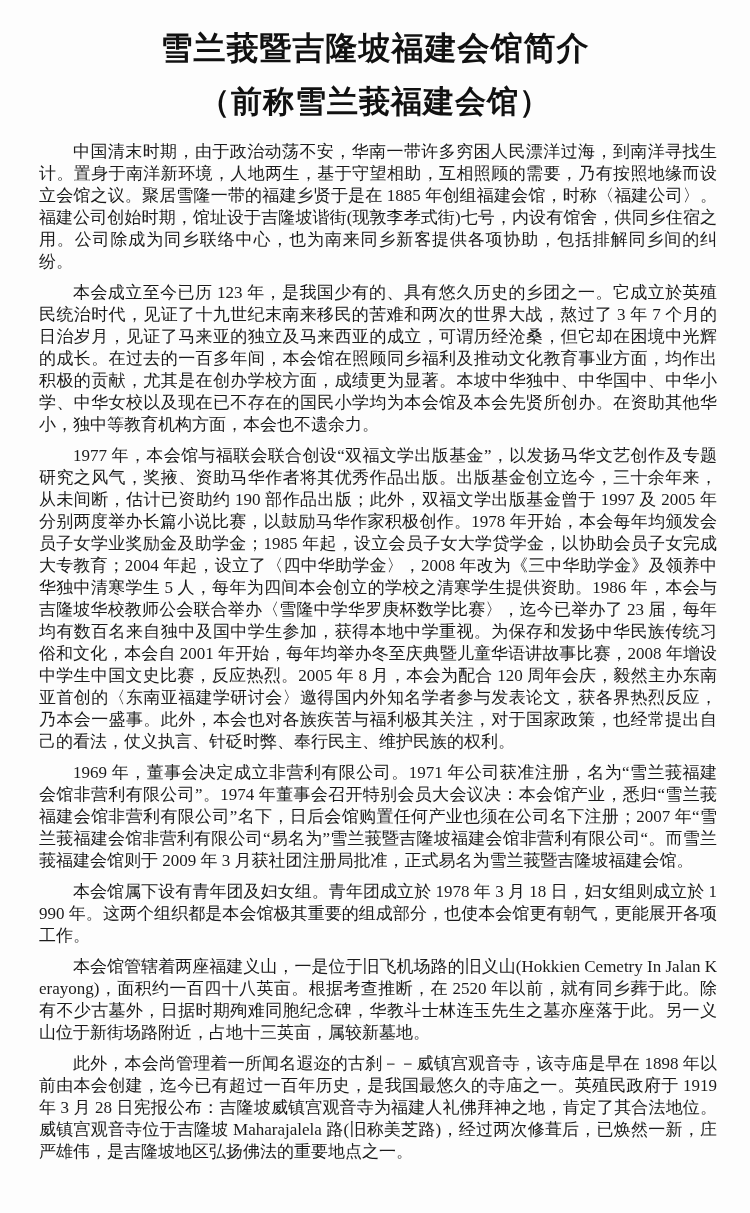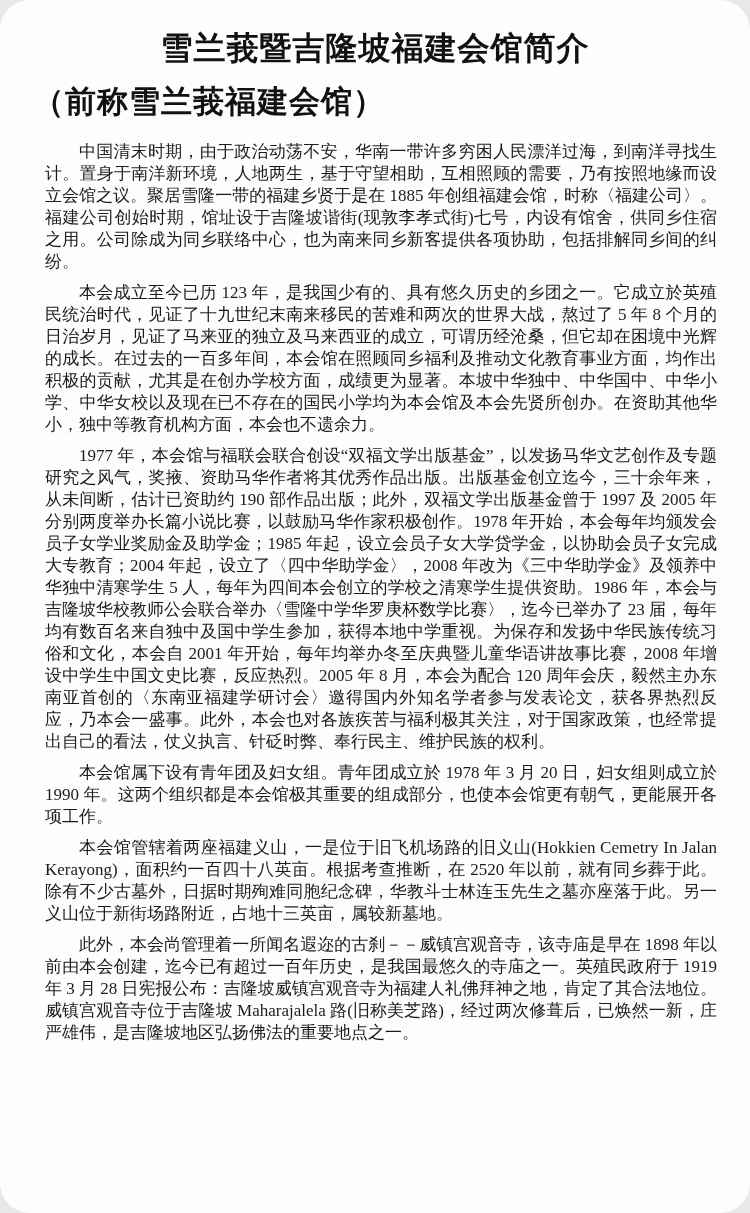--- a/index.html
+++ b/index.html
@@ -11,65 +11,65 @@
   .page {
     position: relative;
     width: 750px;
     height: 1213px;
     margin: 0 auto;
     background: #fdfdfd;
     color: #1b1b1b;
     box-sizing: border-box;
     padding: 30px 33px 18px 33px;
     overflow: hidden;
-    border-radius: 30px;
   }
   .doc-title {
     font-family: "Liberation Sans", sans-serif;
     font-weight: 700;
     font-size: 32px;
     line-height: 37px;
     text-align: center;
     margin: 0;
     letter-spacing: 1px;
     color: #111;
   }
   .doc-subtitle {
     font-family: "Liberation Sans", sans-serif;
     font-weight: 700;
     font-size: 31px;
     line-height: 36px;
-    text-align: left;
+    text-align: center;
     margin: 17px 0 0 0;
     letter-spacing: 1px;
     color: #111;
   }
   .doc-body {
     margin-top: 21px;
     font-size: 17px;
     line-height: 22px;
     text-align: justify;
     text-justify: inter-ideograph;
   }
   .doc-body p {
-    margin: 0 0 0 12px;
+    margin: 0 0 0 6px;
     text-indent: 2em;
     word-break: break-all;
   }
   .doc-body p + p {
     margin-top: 9px;
   }
 </style>
 </head>
 <body>
 
 <div class="page">
   <h1 class="doc-title">雪兰莪暨吉隆坡福建会馆简介</h1>
   <h2 class="doc-subtitle">（前称雪兰莪福建会馆）</h2>
   <div class="doc-body">
     <p>中国清末时期，由于政治动荡不安，华南一带许多穷困人民漂洋过海，到南洋寻找生计。置身于南洋新环境，人地两生，基于守望相助，互相照顾的需要，乃有按照地缘而设立会馆之议。聚居雪隆一带的福建乡贤于是在 1885 年创组福建会馆，时称〈福建公司〉。福建公司创始时期，馆址设于吉隆坡谐街(现敦李孝式街)七号，内设有馆舍，供同乡住宿之用。公司除成为同乡联络中心，也为南来同乡新客提供各项协助，包括排解同乡间的纠纷。</p>
-    <p>本会成立至今已历 123 年，是我国少有的、具有悠久历史的乡团之一。它成立於英殖民统治时代，见证了十九世纪末南来移民的苦难和两次的世界大战，熬过了 5 年 8 个月的日治岁月，见证了马来亚的独立及马来西亚的成立，可谓历经沧桑，但它却在困境中光辉的成长。在过去的一百多年间，本会馆在照顾同乡福利及推动文化教育事业方面，均作出积极的贡献，尤其是在创办学校方面，成绩更为显著。本坡中华独中、中华国中、中华小学、中华女校以及现在已不存在的国民小学均为本会馆及本会先贤所创办。在资助其他华小，独中等教育机构方面，本会也不遗余力。</p>
+    <p>本会成立至今已历 123 年，是我国少有的、具有悠久历史的乡团之一。它成立於英殖民统治时代，见证了十九世纪末南来移民的苦难和两次的世界大战，熬过了 3 年 7 个月的日治岁月，见证了马来亚的独立及马来西亚的成立，可谓历经沧桑，但它却在困境中光辉的成长。在过去的一百多年间，本会馆在照顾同乡福利及推动文化教育事业方面，均作出积极的贡献，尤其是在创办学校方面，成绩更为显著。本坡中华独中、中华国中、中华小学、中华女校以及现在已不存在的国民小学均为本会馆及本会先贤所创办。在资助其他华小，独中等教育机构方面，本会也不遗余力。</p>
     <p>1977 年，本会馆与福联会联合创设“双福文学出版基金”，以发扬马华文艺创作及专题研究之风气，奖掖、资助马华作者将其优秀作品出版。出版基金创立迄今，三十余年来，从未间断，估计已资助约 190 部作品出版；此外，双福文学出版基金曾于 1997 及 2005 年分别两度举办长篇小说比赛，以鼓励马华作家积极创作。1978 年开始，本会每年均颁发会员子女学业奖励金及助学金；1985 年起，设立会员子女大学贷学金，以协助会员子女完成大专教育；2004 年起，设立了〈四中华助学金〉，2008 年改为《三中华助学金》及领养中华独中清寒学生 5 人，每年为四间本会创立的学校之清寒学生提供资助。1986 年，本会与吉隆坡华校教师公会联合举办〈雪隆中学华罗庚杯数学比赛〉，迄今已举办了 23 届，每年均有数百名来自独中及国中学生参加，获得本地中学重视。为保存和发扬中华民族传统习俗和文化，本会自 2001 年开始，每年均举办冬至庆典暨儿童华语讲故事比赛，2008 年增设中学生中国文史比赛，反应热烈。2005 年 8 月，本会为配合 120 周年会庆，毅然主办东南亚首创的〈东南亚福建学研讨会〉邀得国内外知名学者参与发表论文，获各界热烈反应，乃本会一盛事。此外，本会也对各族疾苦与福利极其关注，对于国家政策，也经常提出自己的看法，仗义执言、针砭时弊、奉行民主、维护民族的权利。</p>
-    <p>本会馆属下设有青年团及妇女组。青年团成立於 1978 年 3 月 20 日，妇女组则成立於 1990 年。这两个组织都是本会馆极其重要的组成部分，也使本会馆更有朝气，更能展开各项工作。</p>
+    <p>1969 年，董事会决定成立非营利有限公司。1971 年公司获准注册，名为“雪兰莪福建会馆非营利有限公司”。1974 年董事会召开特别会员大会议决：本会馆产业，悉归“雪兰莪福建会馆非营利有限公司”名下，日后会馆购置任何产业也须在公司名下注册；2007 年“雪兰莪福建会馆非营利有限公司“易名为”雪兰莪暨吉隆坡福建会馆非营利有限公司“。而雪兰莪福建会馆则于 2009 年 3 月获社团注册局批准，正式易名为雪兰莪暨吉隆坡福建会馆。</p>
+    <p>本会馆属下设有青年团及妇女组。青年团成立於 1978 年 3 月 18 日，妇女组则成立於 1990 年。这两个组织都是本会馆极其重要的组成部分，也使本会馆更有朝气，更能展开各项工作。</p>
     <p>本会馆管辖着两座福建义山，一是位于旧飞机场路的旧义山(Hokkien Cemetry In Jalan Kerayong)，面积约一百四十八英亩。根据考查推断，在 2520 年以前，就有同乡葬于此。除有不少古墓外，日据时期殉难同胞纪念碑，华教斗士林连玉先生之墓亦座落于此。另一义山位于新街场路附近，占地十三英亩，属较新墓地。</p>
     <p>此外，本会尚管理着一所闻名遐迩的古刹－－威镇宫观音寺，该寺庙是早在 1898 年以前由本会创建，迄今已有超过一百年历史，是我国最悠久的寺庙之一。英殖民政府于 1919 年 3 月 28 日宪报公布：吉隆坡威镇宫观音寺为福建人礼佛拜神之地，肯定了其合法地位。威镇宫观音寺位于吉隆坡 Maharajalela 路(旧称美芝路)，经过两次修葺后，已焕然一新，庄严雄伟，是吉隆坡地区弘扬佛法的重要地点之一。</p>
   </div>
 </div>
 
 </body></html>

